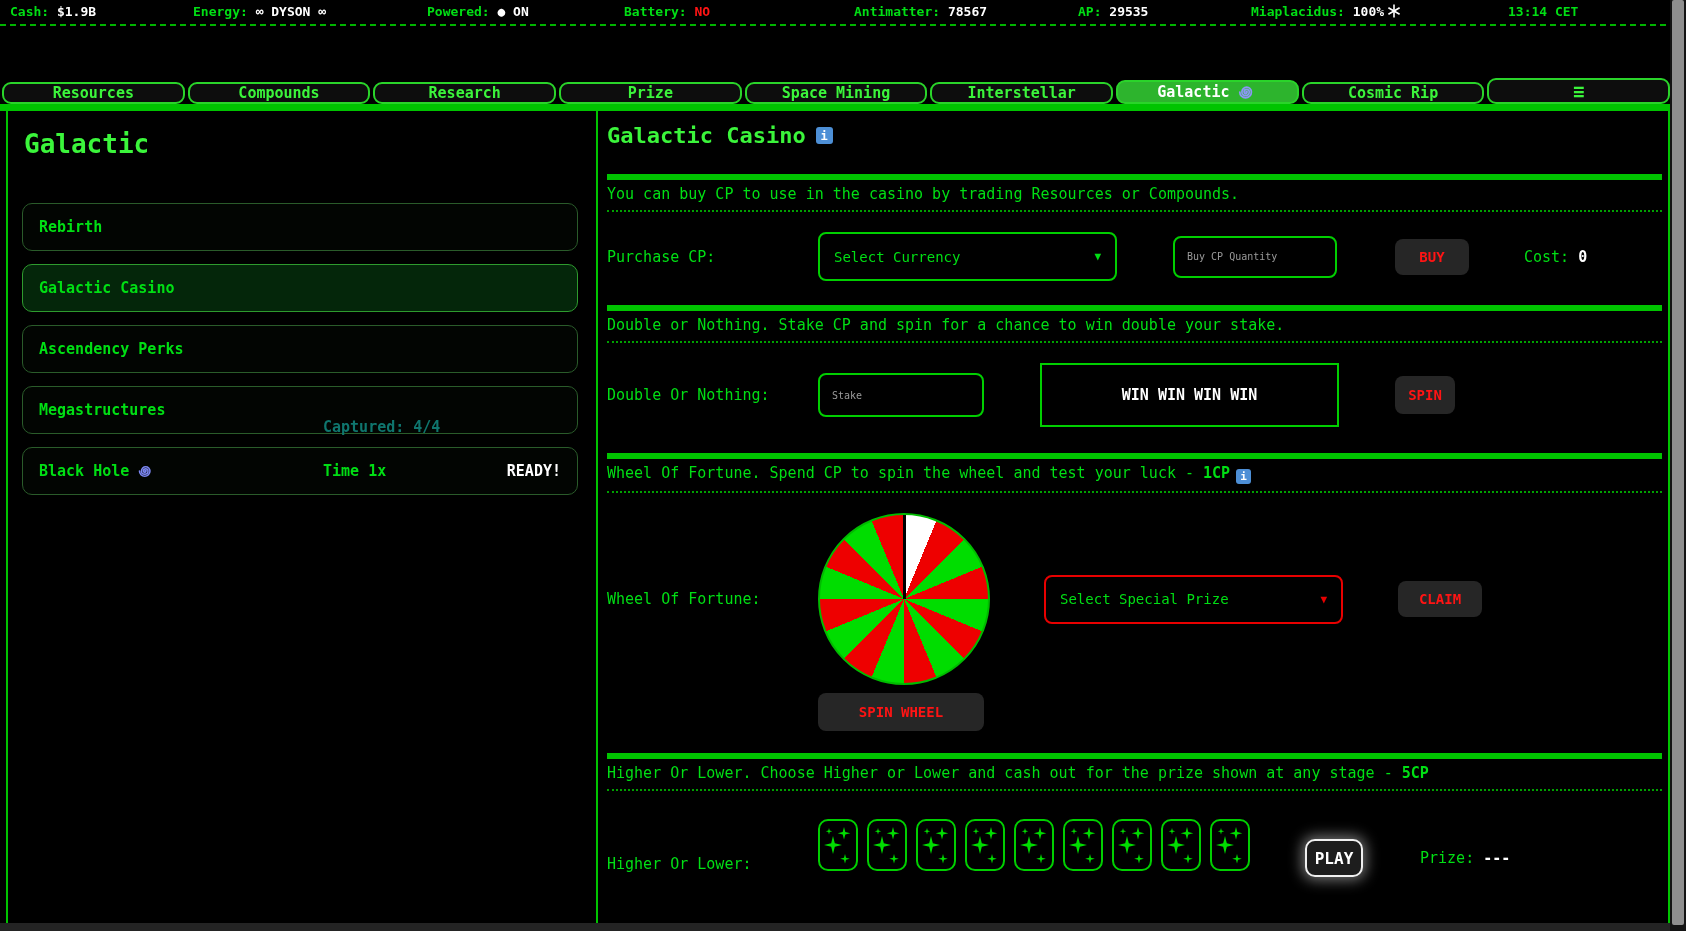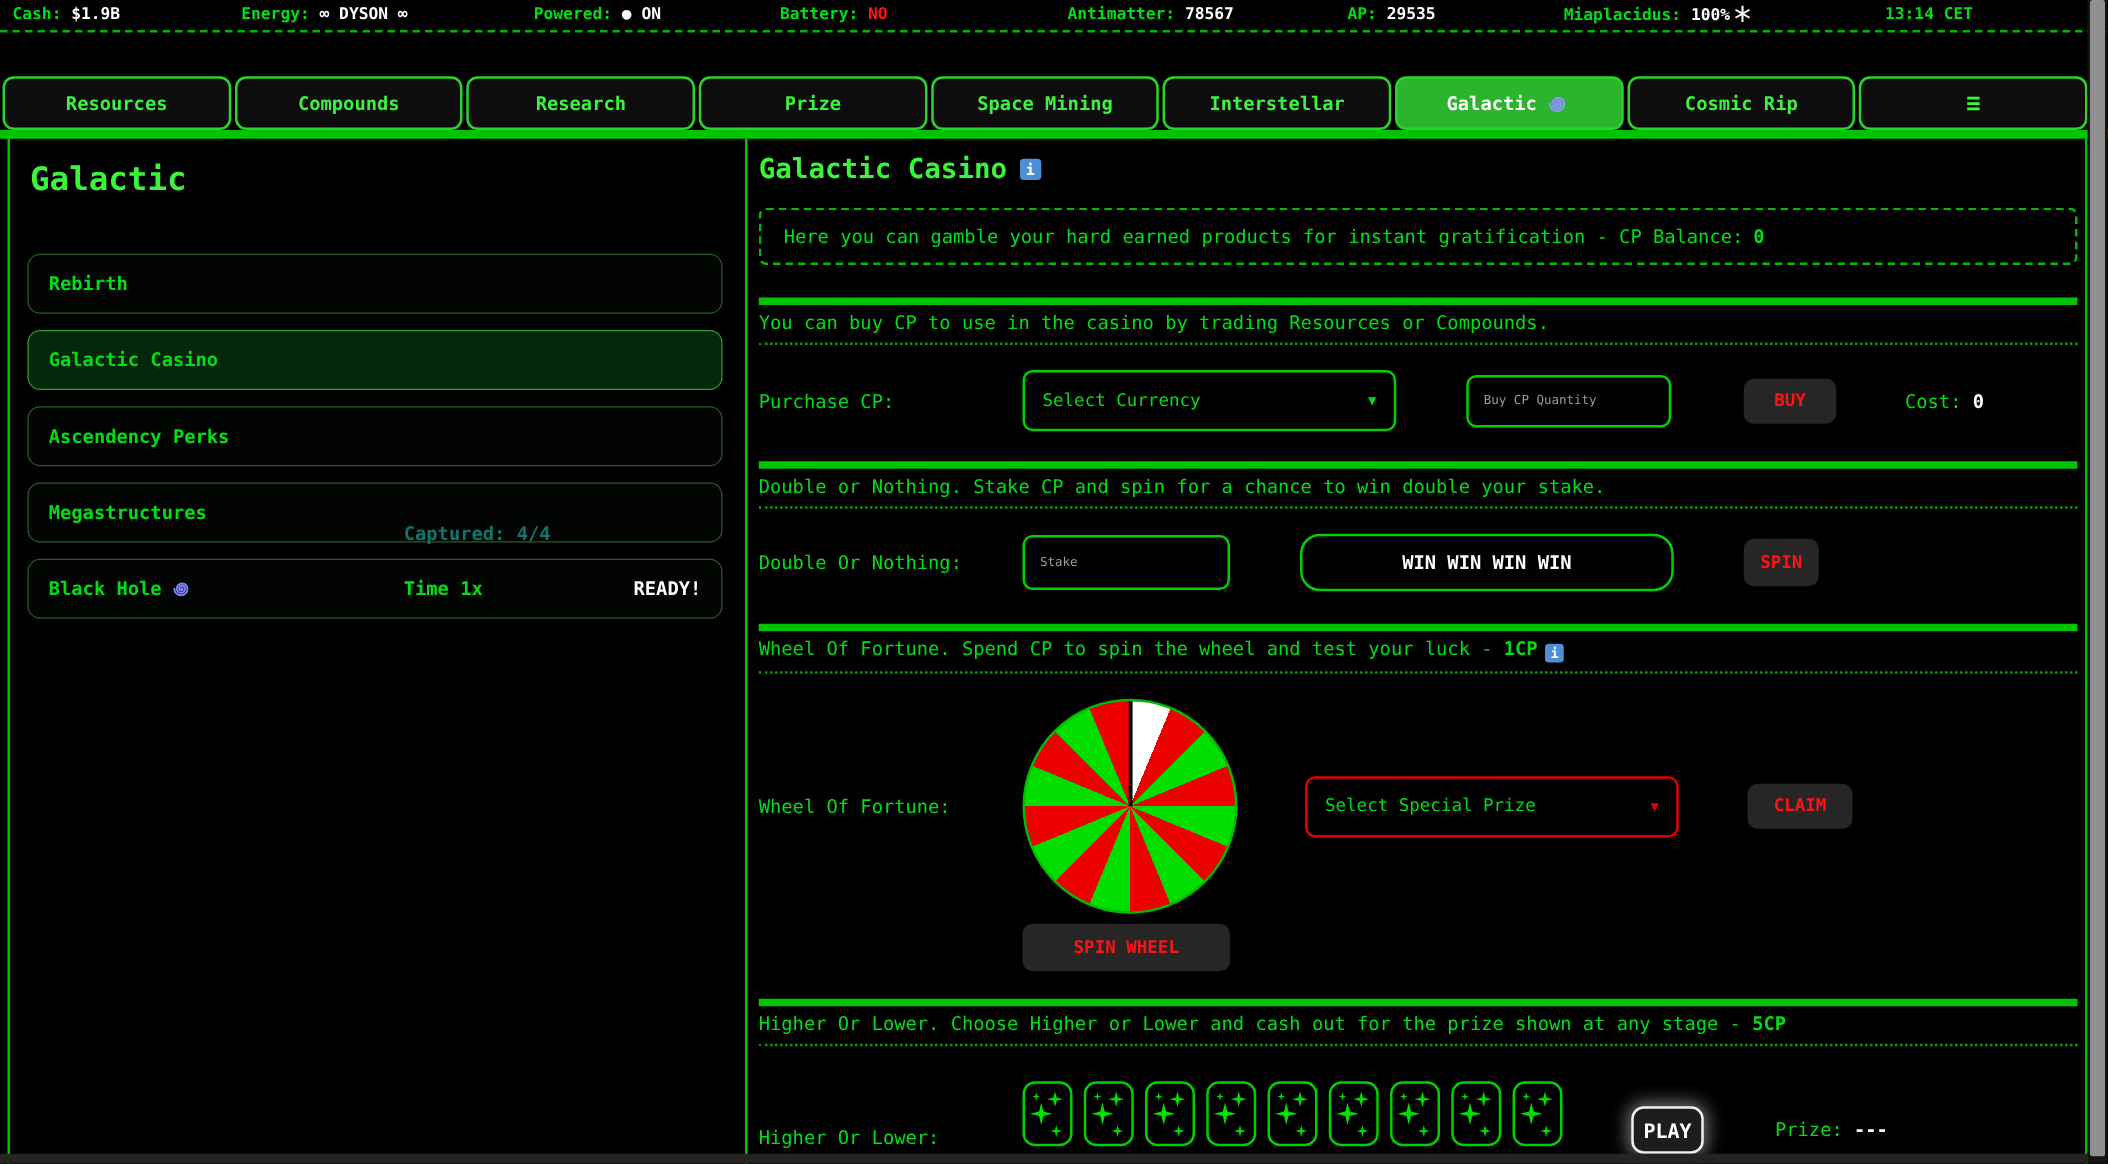--- a/index.html
+++ b/index.html
@@ -14,21 +14,21 @@
 
   
   .topbar{position:relative;height:26px;border-bottom:2px dashed #00b400;background:#000;}
   .stat{position:absolute;top:4px;font-size:13px;font-weight:bold;white-space:nowrap;}
   .stat .lbl{color:var(--green);font-weight:bold;}
   .stat .val{color:#fff;font-weight:bold;}
   .stat .val.red{color:var(--red);}
   .snow{display:inline-block;vertical-align:-2px;margin-left:3px;}
 
   
-  .tabs{position:absolute;left:2px;right:16px;top:61px;height:43px;display:flex;gap:3px;}
+  .tabs{position:absolute;left:2px;right:16px;top:61px;height:43px;display:flex;gap:3px;align-items:flex-end;}
   .tab{flex:1;background:#0d0d0d;border:2px solid #2ad42a;border-radius:9px;
        display:flex;align-items:center;justify-content:center;gap:8px;
        color:var(--bright);font-size:15px;font-weight:bold;cursor:pointer;}
   .tab.active{background:var(--tabactive);color:#fff;}
   .tab-underline{position:absolute;left:0;right:0;top:104px;height:7px;background:var(--divider);}
 
   
   .content{position:absolute;top:111px;left:0;right:16px;bottom:0;display:flex;}
   .sidebar{width:590px;margin-left:6px;border-left:2px solid var(--divider);padding:10px 18px 0 14px;}
   .side-title{color:var(--bright);font-size:26px;font-weight:bold;margin:8px 0 44px 2px;}
@@ -63,21 +63,21 @@
   .select .arrow{font-size:11px;}
   .select.redsel{border-color:#e80000;}
   .select.redsel .arrow{color:#e80000;}
   input.tin{background:#000;border:2px solid var(--ctl);border-radius:8px;color:#14b8a6;
             font-size:10px;padding:0 12px;outline:none;}
   input.tin::placeholder{color:#9a9a9a;}
   .btn{background:var(--btnbg);border:none;border-radius:8px;color:var(--red);
        font-weight:bold;font-size:14px;cursor:pointer;display:flex;align-items:center;justify-content:center;}
   .inline-val{font-size:15px;color:var(--green);}
   .inline-val b{color:#fff;font-weight:bold;}
-  .winbox{width:299px;height:46px;border:2px solid var(--ctl);border-radius:16px;
+  .winbox{width:299px;height:64px;border:2px solid var(--ctl);border-radius:0;
           display:flex;align-items:center;justify-content:center;color:#fff;font-size:15px;font-weight:bold;}
 
   .wheel-wrap{position:relative;width:172px;height:172px;flex:none;}
   .wheel{width:172px;height:172px;border-radius:50%;border:2px solid #00bb00;}
   .pointer{position:absolute;left:50%;top:2px;width:3px;height:84px;margin-left:-1.5px;background:#000;}
   .spinwheel-row{margin-top:8px;margin-left:211px;}
   .spinwheel{width:166px;height:38px;}
 
   .cards{display:flex;gap:9px;}
   .card{width:40px;height:52px;border:2px solid var(--ctl);border-radius:10px;background:#000;
@@ -176,24 +176,20 @@
         <span class="right">READY!</span>
       </div>
     </aside>
 
     <main class="main">
       <h1>
           <span>Galactic Casino</span>
           <span class="info-chip">i</span>
         </h1>
 
-      <div class="banner">
-        <span>Here you can gamble your hard earned products for instant gratification - CP Balance:</span>
-          <b>0</b>
-      </div>
 
       <div class="divider"></div>
       <div class="sec-title"><span>You can buy CP to use in the casino by trading Resources or Compounds.</span></div>
       <div class="crow">
         <span class="clabel">Purchase CP:</span>
         <div class="select">
           <span>Select Currency</span>
           <span class="arrow">▼</span>
         </div>
         <input class="tin" style="width: 164px; height: 42px; margin-left: 56px;" placeholder="Buy CP Quantity">

